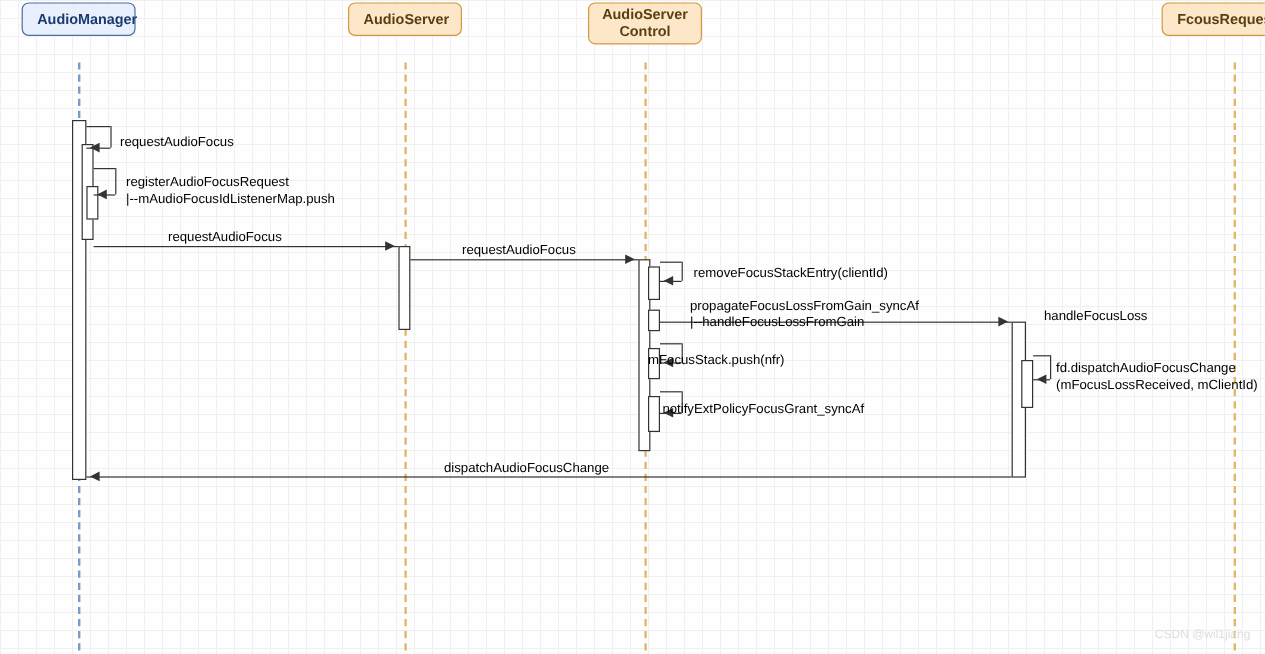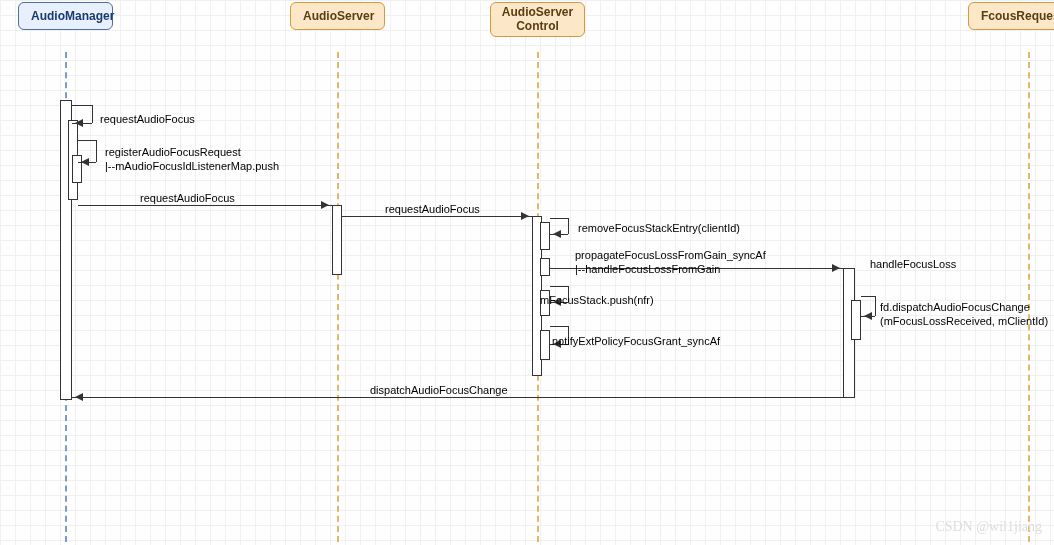--- a/index.html
+++ b/index.html
@@ -88,22 +88,22 @@
       position: absolute;
       font-size: 11px;
       color: #000;
       white-space: nowrap;
     }
     .watermark {
       position: absolute;
       right: 12px;
       bottom: 10px;
       color: #ddd;
-      font-size: 14px;
-      font-family: Liberation Serif, serif;
+      font-size: 10px;
+      font-family: Liberation Sans, sans-serif;
     }
   </style>
 </head>
 <body>
 
 <div class="participant blue" style="left:18px;width:95px">AudioManager</div>
 <div class="participant orange" style="left:290px;width:95px">AudioServer</div>
 <div class="participant orange" style="left:490px;width:95px;padding:2px 8px;line-height:1.2">
   <span style="white-space:pre-line">AudioServer
 Control</span>

